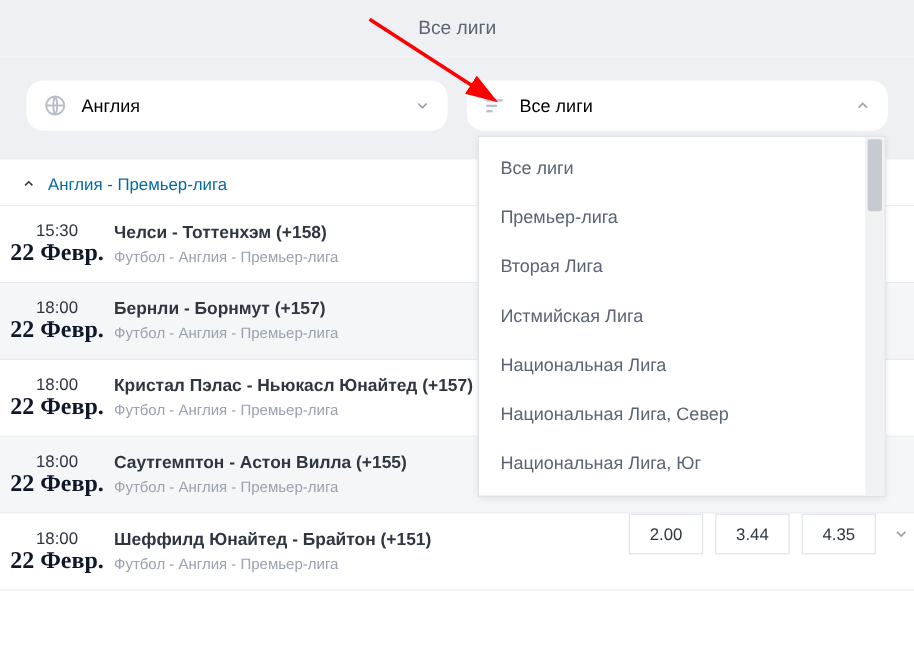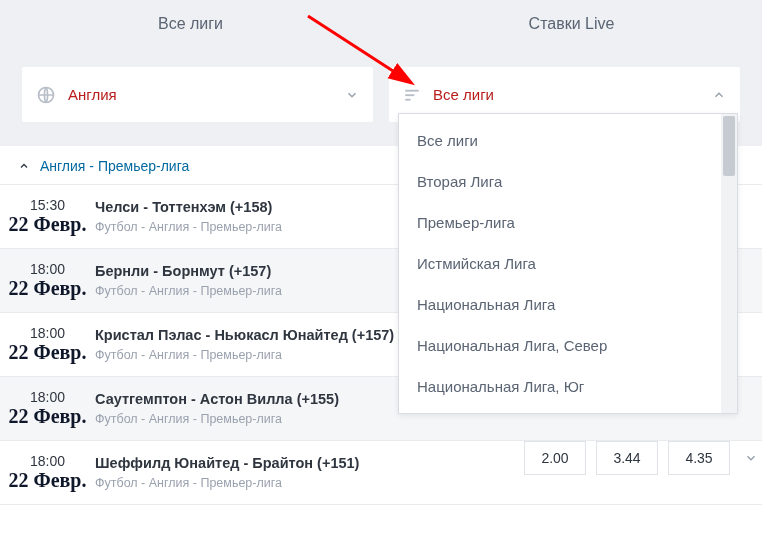--- a/index.html
+++ b/index.html
@@ -1,21 +1,21 @@
 <!DOCTYPE html>
 <html><head>
 <meta charset="utf-8">
 <style>
   * { box-sizing: border-box; margin: 0; padding: 0; font-family: Arial, Helvetica, sans-serif; }
   body { background: #fff; width: 762px; height: 543px; overflow: hidden; position: relative; }
   .top-tabs { display: flex; background: #eef0f3; height: 47px; }
   .top-tab { flex: 1; display: flex; align-items: center; justify-content: center; font-size: 16px; color: #5a6473; cursor: pointer; }
   .top-tab.active { color: #5a6473; }
   .filters { background: #eef0f3; display: flex; padding: 20px 22px 24px; gap: 16px; }
-  .filter { flex: 1; background: #fff; height: 55px; display: flex; align-items: center; padding: 0 14px; border-radius: 2px; color: #b91c1c; font-size: 15px; cursor: pointer; position: relative; }
+  .filter { flex: 1; background: #fff; height: 42px; display: flex; align-items: center; padding: 0 14px; border-radius: 14px; color: #000000; font-size: 15px; cursor: pointer; position: relative; }
   .filter .icon { margin-right: 12px; color: #b8bec8; display: inline-flex; }
   .filter .chev { margin-left: auto; color: #9aa2af; }
   .section-header { display:flex; align-items:center; gap:10px; padding: 12px 18px 10px; font-size:14px; font-weight:400; color:#0369a1; background:#fff; border-bottom:1px solid #e8eaee; }
   .row { display:flex; align-items:flex-start; border-bottom:1px solid #e8eaee; background:#fff; }
   .row.alt { background:#f5f6f8; }
   .time-col { width:95px; display:flex; flex-direction:column; align-items:center; justify-content:center; padding:12px 0; }
   .time-col .time { font-size:14px; color:#2f3640; }
   .time-col .date { font-size:20px; color:#0f172a; font-weight:700;font-family:Liberation Serif, serif; }
   .match-col { flex:1; padding:14px 0; }
   .match-col .title { font-size:14.5px; font-weight:700; color:#2f3640; margin-bottom:5px;}
@@ -29,21 +29,20 @@
   .dropdown-scroll { width:16px; background:#f1f2f4; position:relative; }
   .dropdown-thumb { position:absolute; left:2px; top:2px; width:12px; height:60px; background:#c6cad1; border-radius:2px; }
   .arrow { position:absolute; z-index:30; pointer-events:none; }
   svg { display:block; }
 </style>
 </head>
 <body>
 
 <div class="top-tabs">
   <div class="top-tab active">Все лиги</div>
-  <div class="top-tab">Ставки Live</div>
 </div>
 
 <div class="filters">
   <div class="filter">
     <span class="icon">
       <svg width="20" height="20" viewBox="0 0 24 24" fill="none" stroke="#b8bec8" stroke-width="2">
           <circle cx="12" cy="12" r="9"></circle>
           <path d="M3 12h18M12 3c2.5 3 2.5 15 0 18M12 3c-2.5 3-2.5 15 0 18"></path>
         </svg>
     </span>
@@ -139,22 +138,22 @@
             <polyline points="6 9 12 15 18 9"></polyline>
           </svg>
         </span>
       </div>
     </div>
   </div>
 
 <div class="dropdown">
   <div class="dropdown-list" id="dropdown-list">
       <div class="dropdown-item">Все лиги</div>
+      <div class="dropdown-item">Премьер-лига</div>
       <div class="dropdown-item">Вторая Лига</div>
-      <div class="dropdown-item">Премьер-лига</div>
       <div class="dropdown-item">Истмийская Лига</div>
       <div class="dropdown-item">Национальная Лига</div>
       <div class="dropdown-item">Национальная Лига, Север</div>
       <div class="dropdown-item">Национальная Лига, Юг</div>
     </div>
   <div class="dropdown-scroll">
     <div class="dropdown-thumb"></div>
   </div>
 </div>
 

